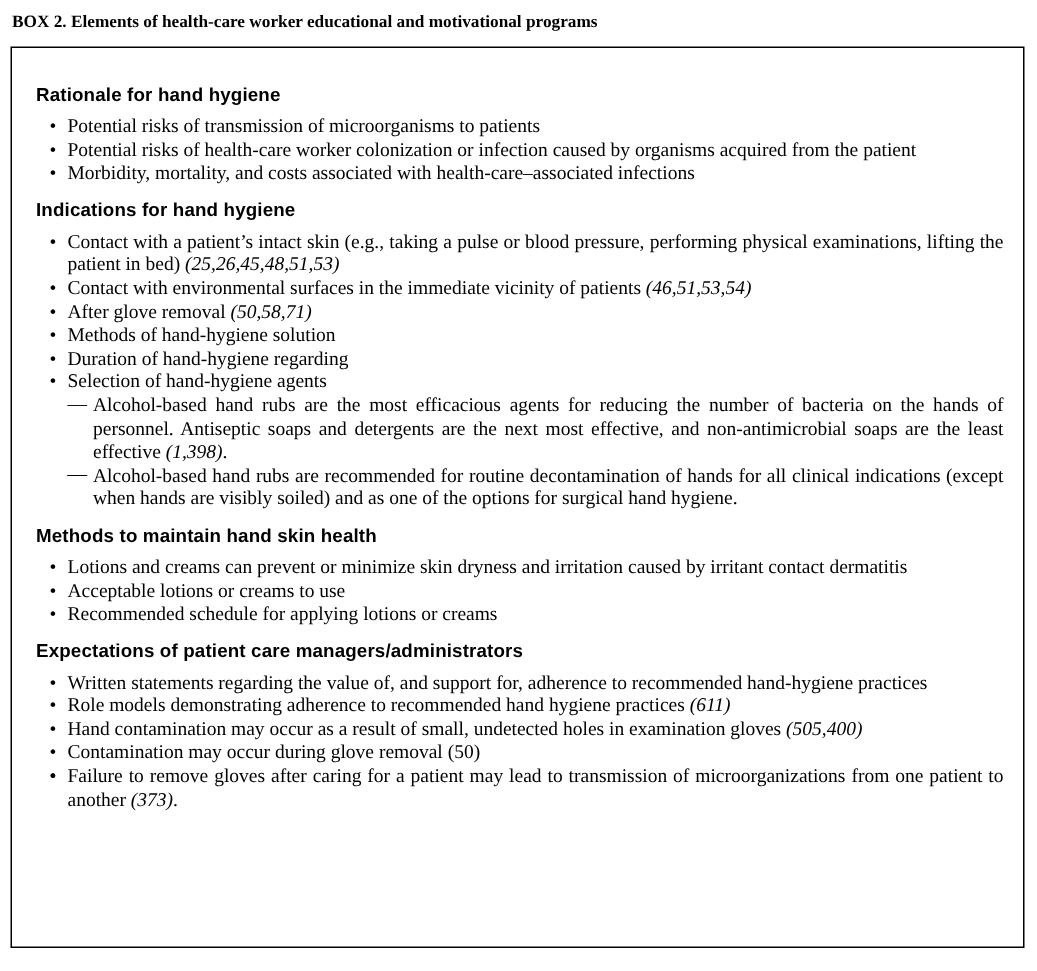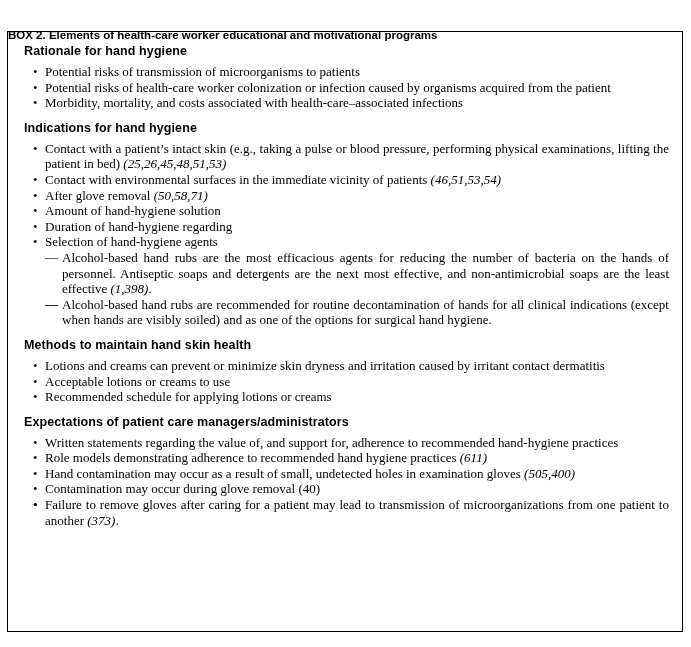--- a/index.html
+++ b/index.html
@@ -12,36 +12,35 @@
     width: 691px;
     height: 647px;
     color: #000000;
     overflow: hidden;
   }
   .box-title {
     position: absolute;
     top: 8px;
     left: 8px;
     width: 676px;
-    font-family: Liberation Sans, sans-serif;
+    font-family: Liberation Serif, serif;
     font-weight: 700;
     font-size: 11.5px;
     line-height: 14px;
     color: #000000;
-    margin-top: 20px;
   }
   .box {
     position: absolute;
     top: 31px;
     left: 7px;
     width: 676px;
     height: 601px;
     box-sizing: border-box;
     border: 1.5px solid #000000;
-    padding: 4px 13px 0 13px;
+    padding: 16px 13px 0 13px;
     overflow: hidden;
   }
   .section-heading {
     font-family: "Liberation Sans", sans-serif;
     font-weight: 700;
     font-size: 12.5px;
     line-height: 15px;
     margin: 10px 0 5px 3px;
     letter-spacing: 0.1px;
   }
@@ -87,37 +86,37 @@
       <li class="bullet"><span class="marker">•</span><span class="item-text">Potential risks of health-care worker colonization or infection caused by organisms acquired from the patient</span></li>
       <li class="bullet"><span class="marker">•</span><span class="item-text">Morbidity, mortality, and costs associated with health-care–associated infections</span></li>
     </ul>
     <div class="section-heading">Indications for hand hygiene</div>
     <ul class="item-list">
       <li class="bullet"><span class="marker">•</span><span class="item-text">Contact with a patient’s intact skin (e.g., taking a pulse or blood pressure, performing physical examinations, lifting the patient in bed) </span><span class="ref">(25,26,45,48,51,53)</span></li>
       <li class="bullet"><span class="marker">•</span><span class="item-text">Contact with environmental surfaces in the immediate vicinity of patients </span><span class="ref">(46,51,53,54)</span></li>
       <li class="bullet"><span class="marker">•</span><span class="item-text">After glove removal </span><span class="ref">(50,58,71)</span></li>
     </ul>
     <ul class="item-list">
-      <li class="bullet"><span class="marker">•</span><span class="item-text">Amount of hand-hygiene solution</span></li>
+      <li class="bullet"><span class="marker">•</span><span class="item-text">Methods of hand-hygiene solution</span></li>
       <li class="bullet"><span class="marker">•</span><span class="item-text">Duration of hand-hygiene regarding</span></li>
       <li class="bullet"><span class="marker">•</span><span class="item-text">Selection of hand-hygiene agents</span></li>
       <li class="dash"><span class="marker">—</span><span class="item-text">Alcohol-based hand rubs are the most efficacious agents for reducing the number of bacteria on the hands of personnel. Antiseptic soaps and detergents are the next most effective, and non-antimicrobial soaps are the least effective </span><span class="ref">(1,398)</span><span class="item-suffix">.</span></li>
       <li class="dash"><span class="marker">—</span></li>
       <li class="dash"><span class="marker">—</span><span class="item-text">Alcohol-based hand rubs are recommended for routine decontamination of hands for all clinical indications (except when hands are visibly soiled) and as one of the options for surgical hand hygiene.</span></li>
     </ul>
     <div class="section-heading">Methods to maintain hand skin health</div>
     <ul class="item-list">
       <li class="bullet"><span class="marker">•</span><span class="item-text">Lotions and creams can prevent or minimize skin dryness and irritation caused by irritant contact dermatitis</span></li>
       <li class="bullet"><span class="marker">•</span><span class="item-text">Acceptable lotions or creams to use</span></li>
       <li class="bullet"><span class="marker">•</span><span class="item-text">Recommended schedule for applying lotions or creams</span></li>
     </ul>
     <div class="section-heading">Expectations of patient care managers/administrators</div>
     <ul class="item-list">
       <li class="bullet"><span class="marker">•</span><span class="item-text">Written statements regarding the value of, and support for, adherence to recommended hand-hygiene practices</span></li>
       <li class="bullet"><span class="marker">•</span><span class="item-text">Role models demonstrating adherence to recommended hand hygiene practices </span><span class="ref">(611)</span></li>
     </ul>
     <ul class="item-list">
       <li class="bullet"><span class="marker">•</span><span class="item-text">Hand contamination may occur as a result of small, undetected holes in examination gloves </span><span class="ref">(505,400)</span></li>
-      <li class="bullet"><span class="marker">•</span><span class="item-text">Contamination may occur during glove removal (40)</span></li>
+      <li class="bullet"><span class="marker">•</span><span class="item-text">Contamination may occur during glove removal (50)</span></li>
       <li class="bullet"><span class="marker">•</span></li>
       <li class="bullet"><span class="marker">•</span><span class="item-text">Failure to remove gloves after caring for a patient may lead to transmission of microorganizations from one patient to another </span><span class="ref">(373)</span><span class="item-suffix">.</span></li>
     </ul>
   </div>
 
 </body></html>

